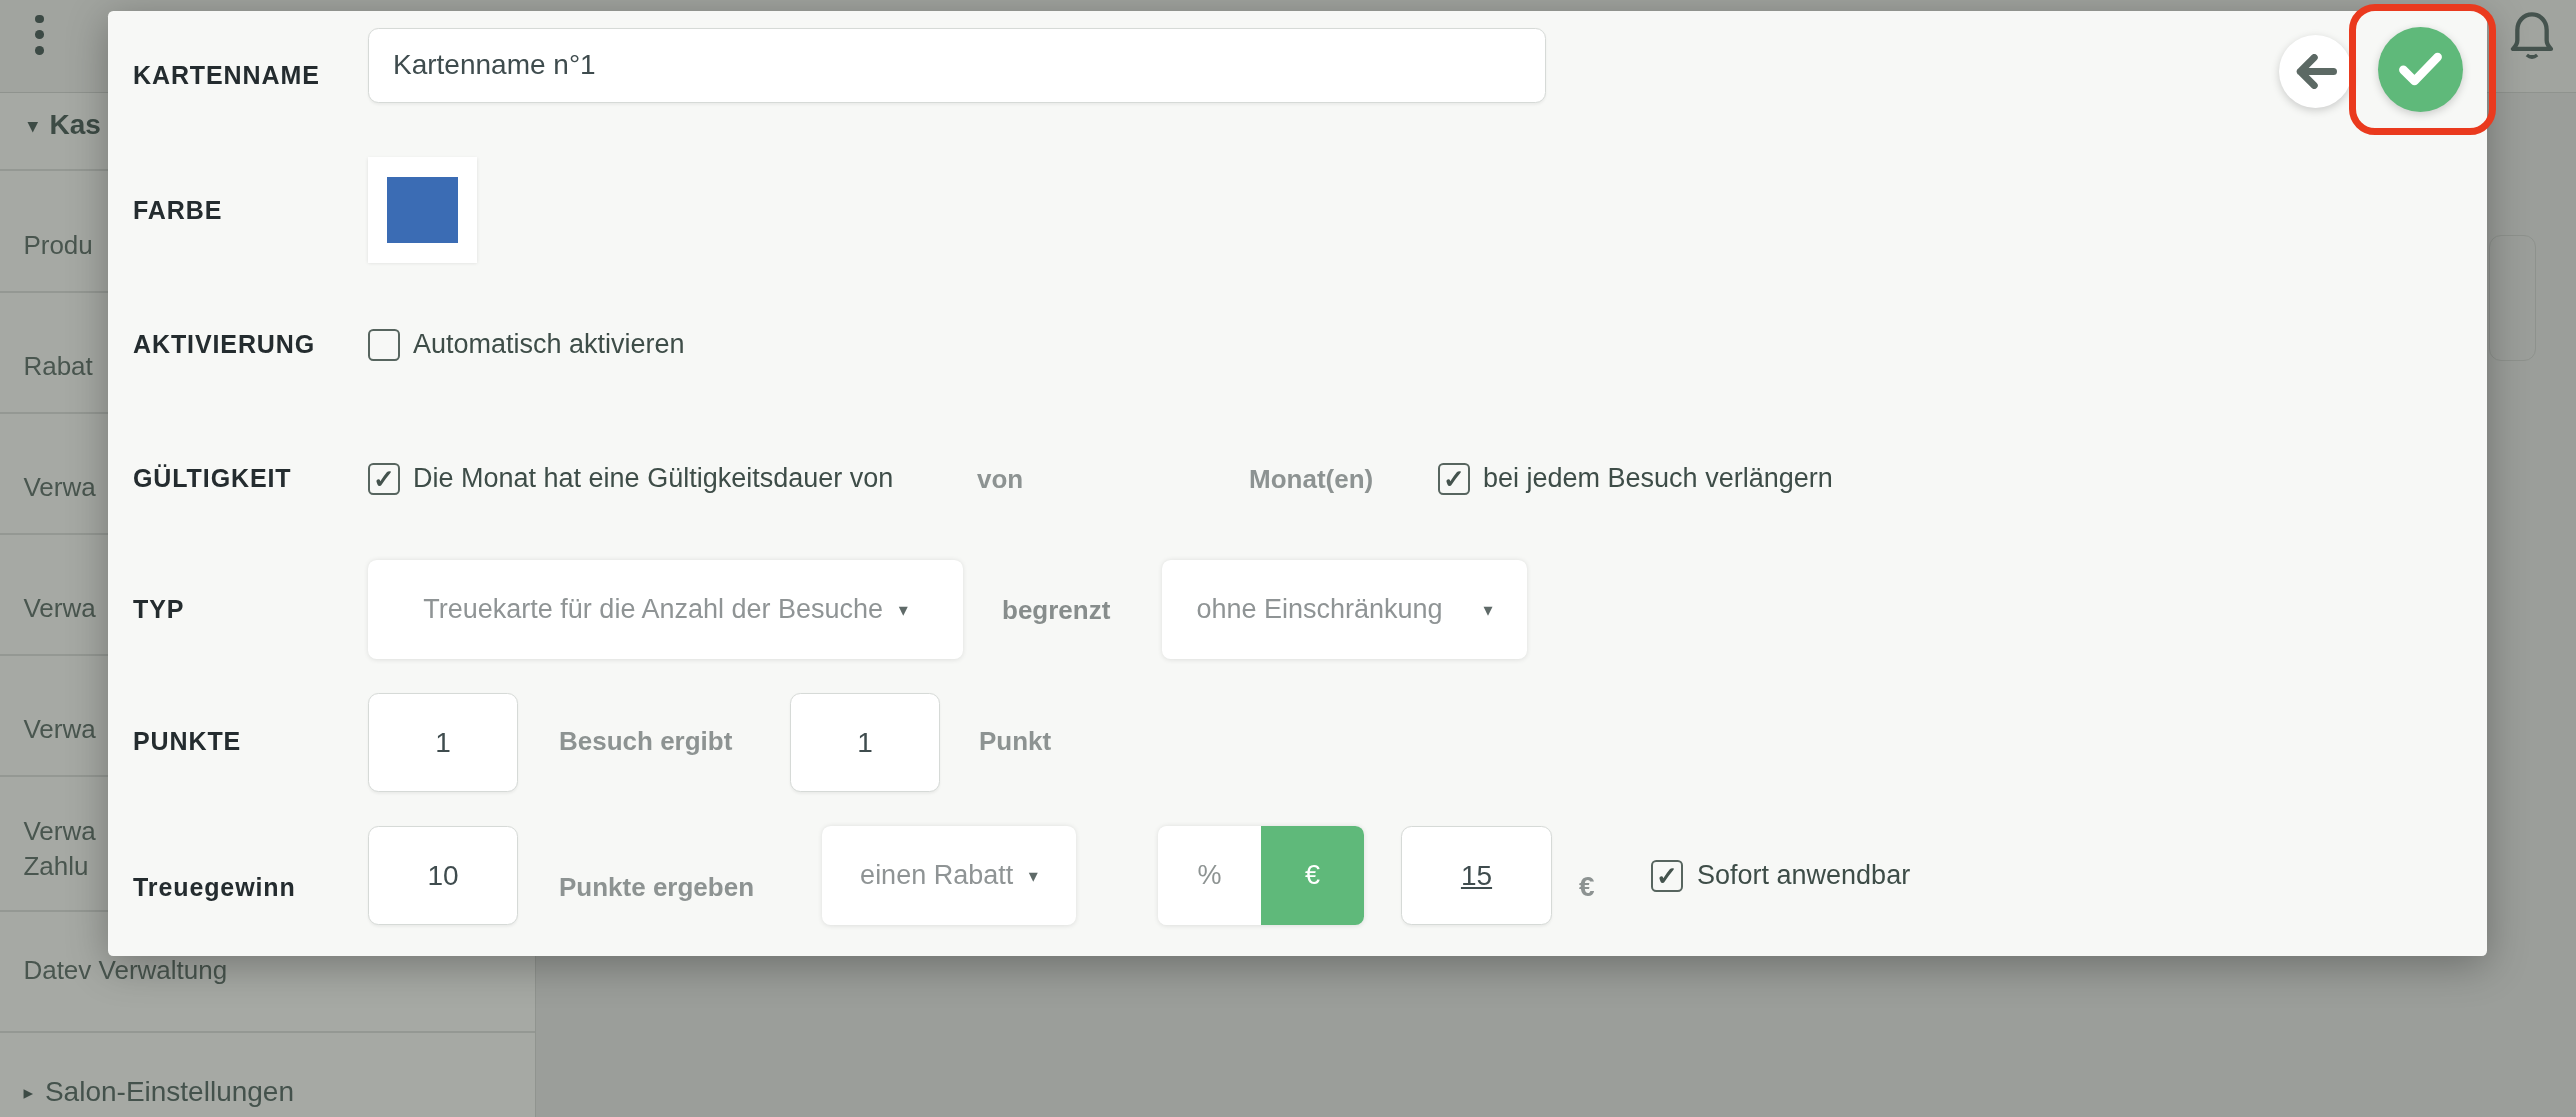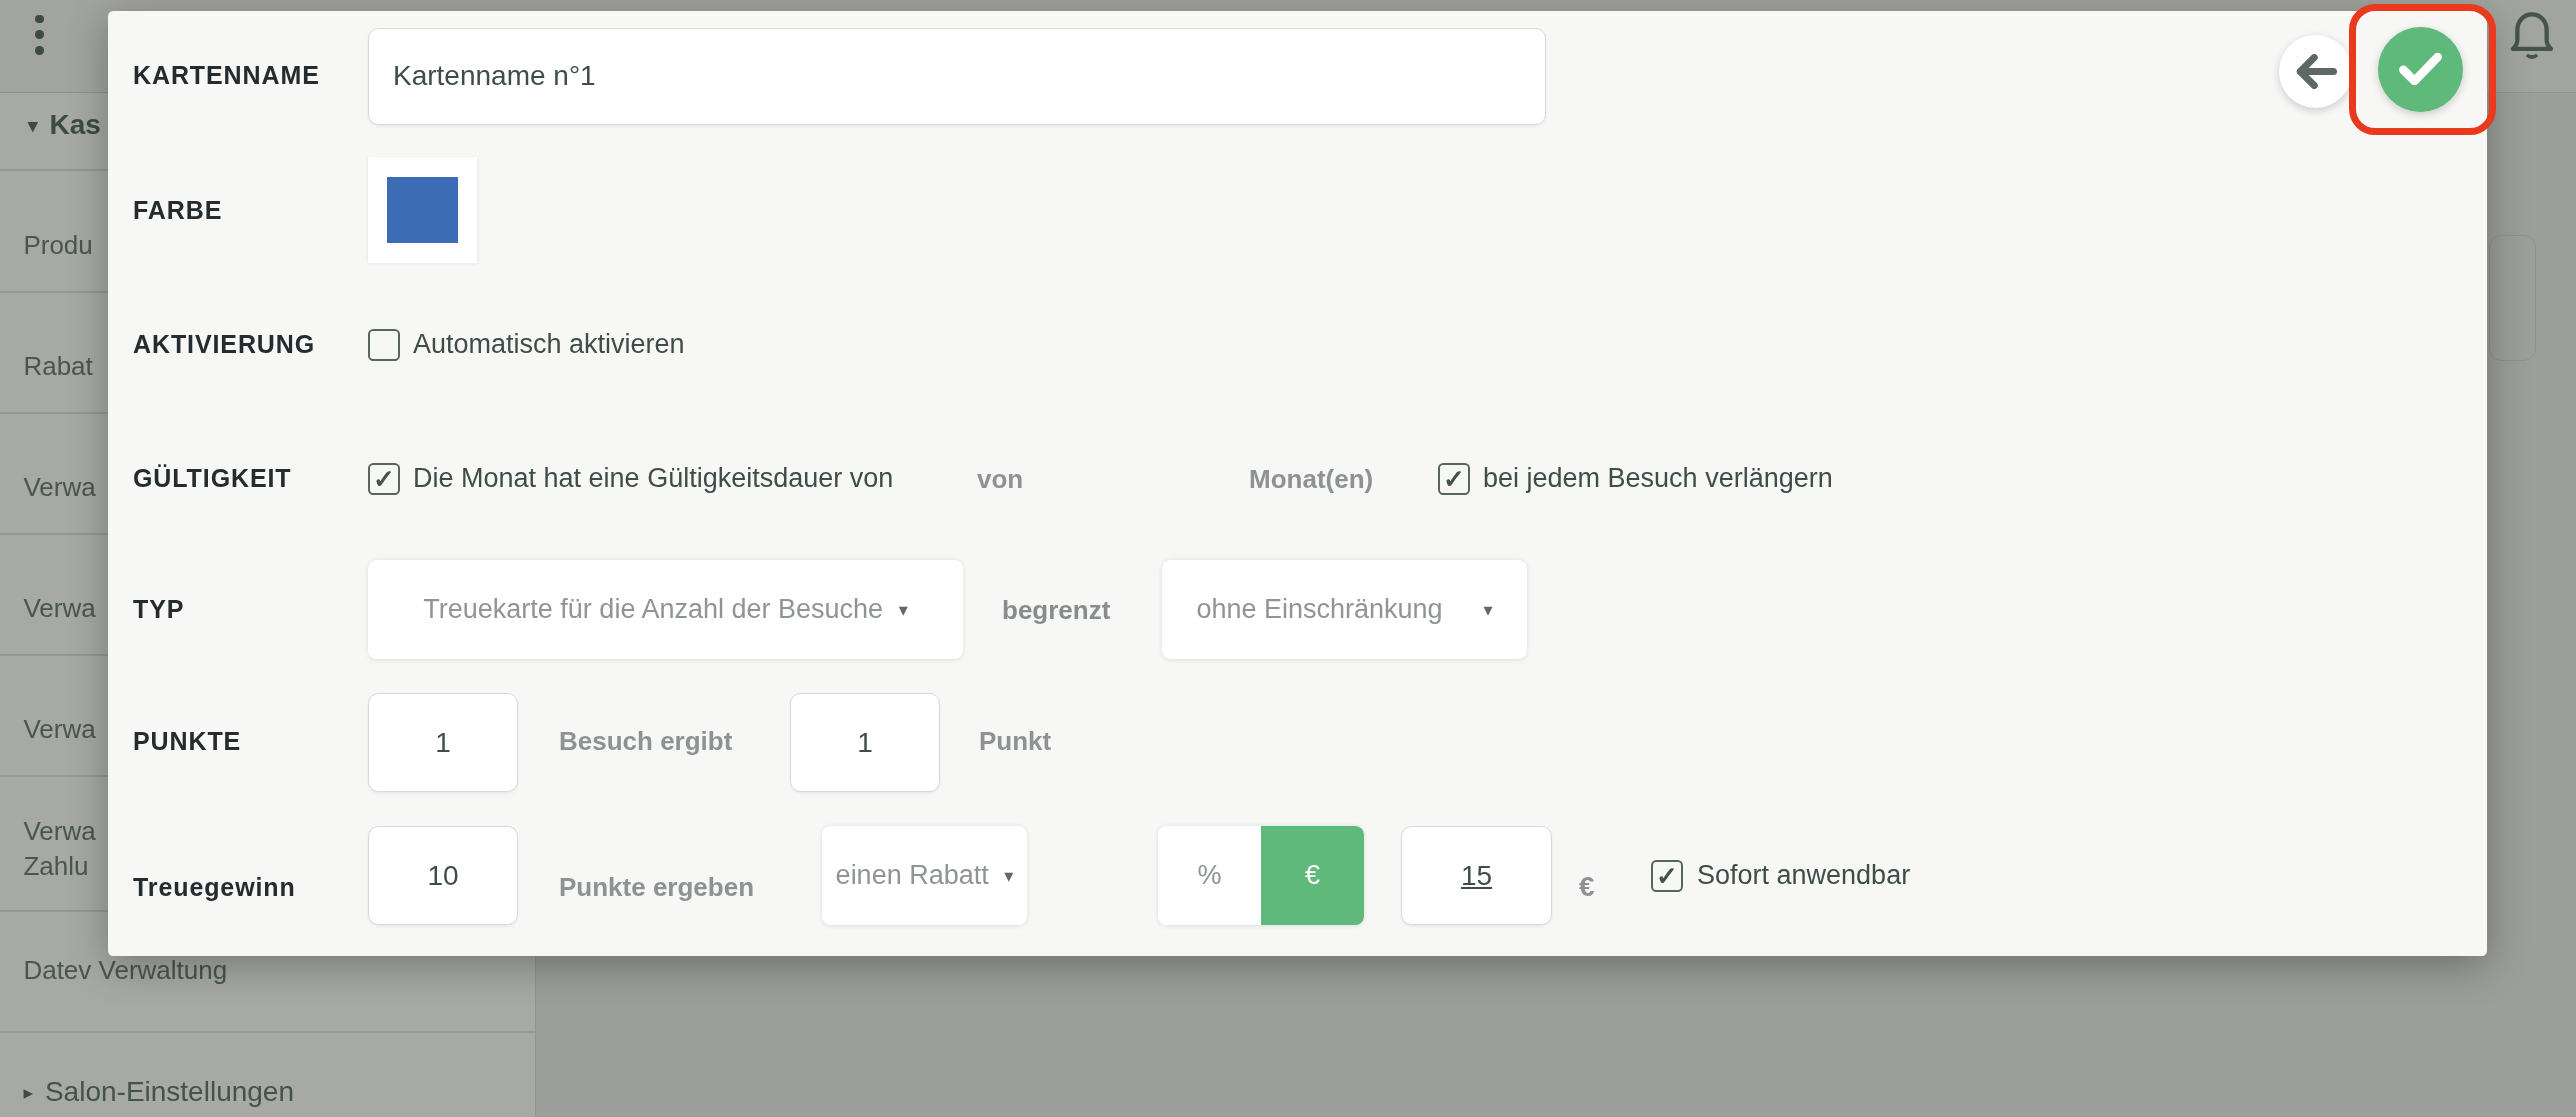--- a/index.html
+++ b/index.html
@@ -125,21 +125,21 @@
   </div>
   <div class="snav" style="left:23.4px; top:860px;">Datev Verwaltung</div>
   <div class="snav hdr" style="left:23.4px; top:981px; font-weight:normal; color:#44524c;"><span class="caret">▸</span><span>Salon-Einstellungen</span></div>
 </div>
 
 <div class="behind-card"></div>
 
 <div class="modal">
 
   <div class="m-label" style="top:48px">KARTENNAME</div>
-  <input class="text-input left-align" style="left: 260px; top: 16.4px; width: 1178px; height: 97px;" value="Kartenname n°1">
+  <input class="text-input left-align" style="left: 260px; top: 16.4px; width: 1178px; height: 75px;" value="Kartenname n°1">
 
   <div class="m-label" style="top:183px">FARBE</div>
   <div class="swatch-box">
     <div class="swatch" style="background:#3b6cb4"></div>
   </div>
 
   <div class="m-label" style="top:317px">AKTIVIERUNG</div>
   <div class="checkbox" style="left:260px; top:318px;">
       <span class="mark">✓</span>
     </div>
@@ -170,21 +170,21 @@
 
   <div class="m-label" style="top:714px">PUNKTE</div>
   <input class="text-input" style="left: 260px; top: 682px; width: 150px; height: 99px;" value="1">
   <div class="gray-bold" style="left:451px; top:714px;">Besuch ergibt</div>
   <input class="text-input" style="left: 682px; top: 682px; width: 150px; height: 99px;" value="1">
   <div class="gray-bold" style="left:871px; top:714px;">Punkt</div>
 
   <div class="m-label" style="top:860px">Treuegewinn</div>
   <input class="text-input" style="left: 260px; top: 815px; width: 150px; height: 99px;" value="10">
   <div class="gray-bold" style="left:451px; top:860px;">Punkte ergeben</div>
-  <div class="dropdown" style="left:714px; top:815px; width:205px;">
+  <div class="dropdown" style="left:714px; top:815px; width:254px;">
     <span>einen Rabatt</span>
       <span class="dd-caret">▾</span>
   </div>
   <div class="segmented">
     <div class="seg off">%</div>
     <div class="seg on" style="background:#5fb97a">€</div>
   </div>
   <input class="text-input" style="left: 1293px; top: 815px; width: 151px; height: 99px; text-decoration: underline;" value="15">
   <div class="gray-bold" style="left:1471px; top:859px; font-size:28px;">€</div>
   <div class="checkbox checked" style="left:1543px; top:849px;">

